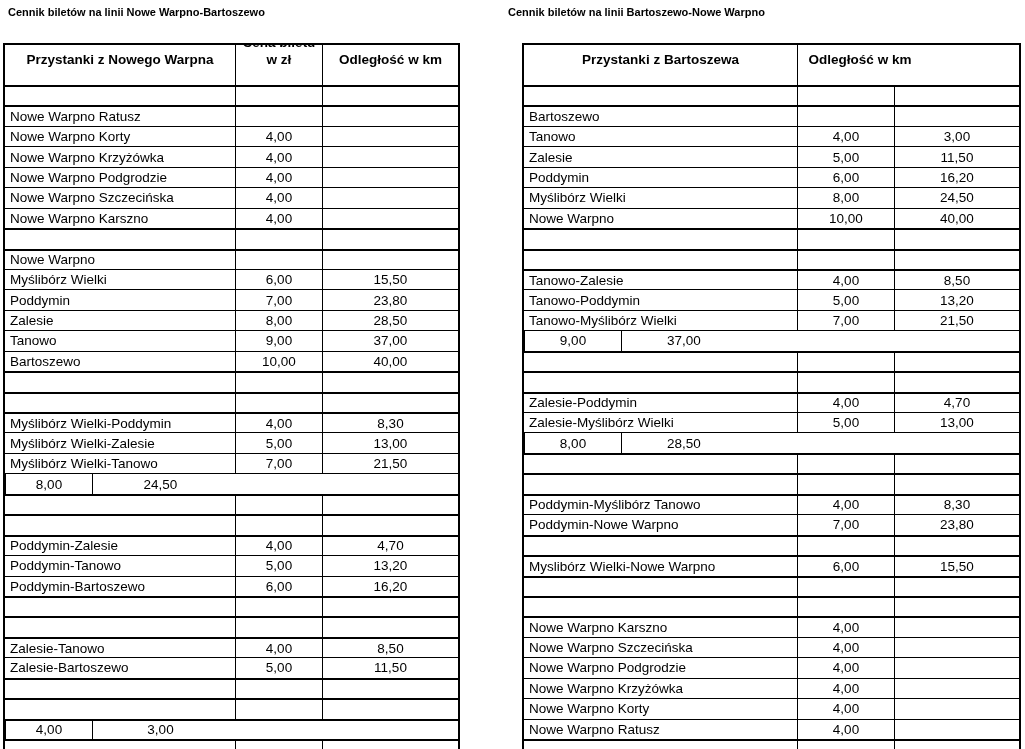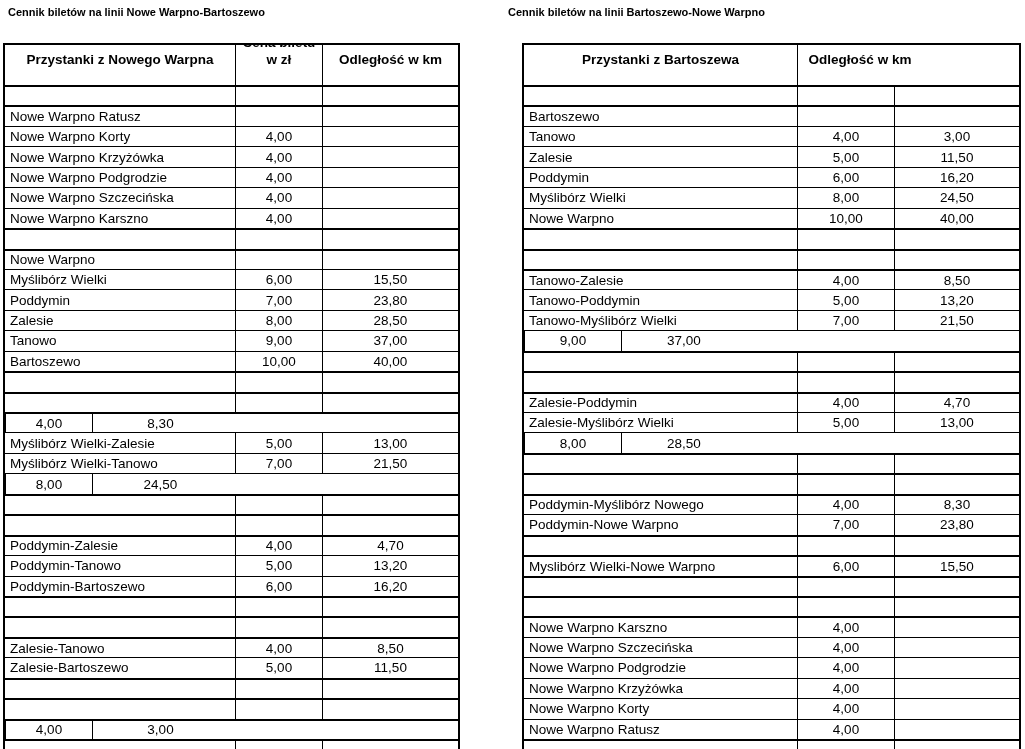--- a/index.html
+++ b/index.html
@@ -154,20 +154,21 @@
       <div class="cell c1"></div>
       <div class="cell c2"></div>
       <div class="cell c3"></div>
     </div>
     <div class="row thick">
       <div class="cell c1"></div>
       <div class="cell c2"></div>
       <div class="cell c3"></div>
     </div>
     <div class="row thick">
+      <div class="cell c1">Myślibórz Wielki-Poddymin</div>
       <div class="cell c2">4,00</div>
       <div class="cell c3">8,30</div>
     </div>
     <div class="row">
       <div class="cell c1">Myślibórz Wielki-Zalesie</div>
       <div class="cell c2">5,00</div>
       <div class="cell c3">13,00</div>
     </div>
     <div class="row">
       <div class="cell c1">Myślibórz Wielki-Tanowo</div>
@@ -341,21 +342,21 @@
       <div class="cell c1"></div>
       <div class="cell c2"></div>
       <div class="cell c3"></div>
     </div>
     <div class="row thick">
       <div class="cell c1"></div>
       <div class="cell c2"></div>
       <div class="cell c3"></div>
     </div>
     <div class="row thick">
-      <div class="cell c1">Poddymin-Myślibórz Nowego</div>
+      <div class="cell c1">Poddymin-Myślibórz Tanowo</div>
       <div class="cell c2">4,00</div>
       <div class="cell c3">8,30</div>
     </div>
     <div class="row">
       <div class="cell c1">Poddymin-Nowe Warpno</div>
       <div class="cell c2">7,00</div>
       <div class="cell c3">23,80</div>
     </div>
     <div class="row thick">
       <div class="cell c1"></div>

